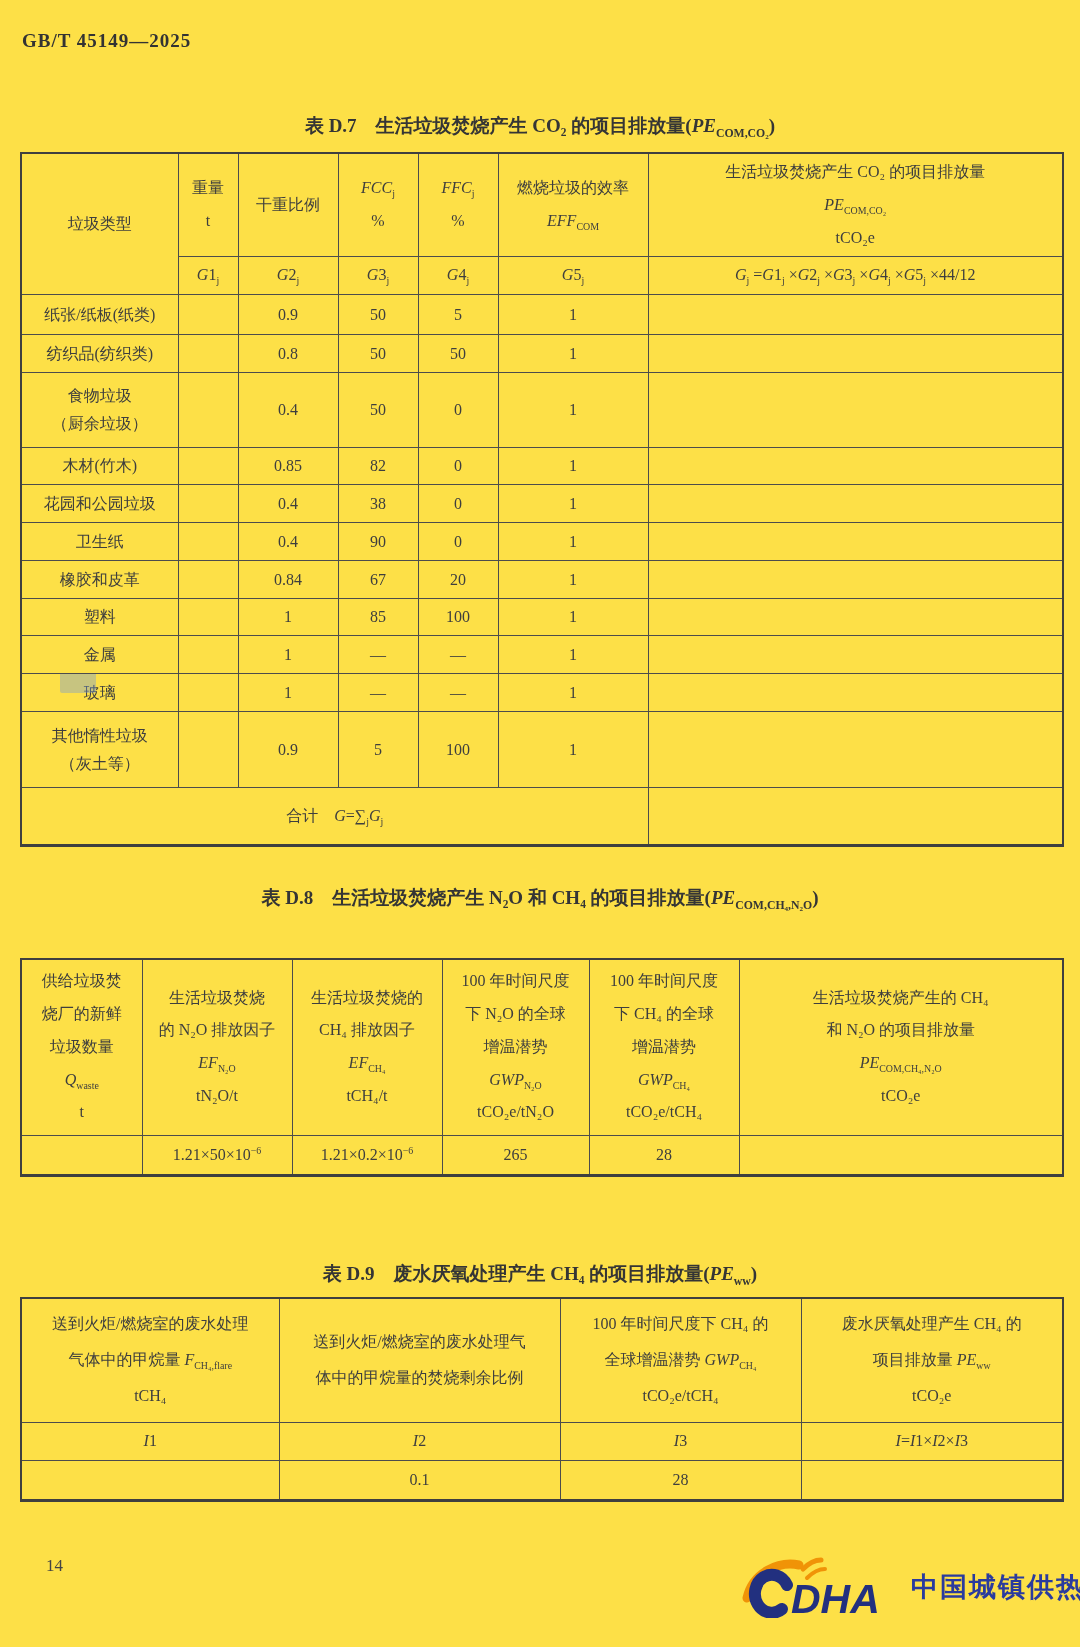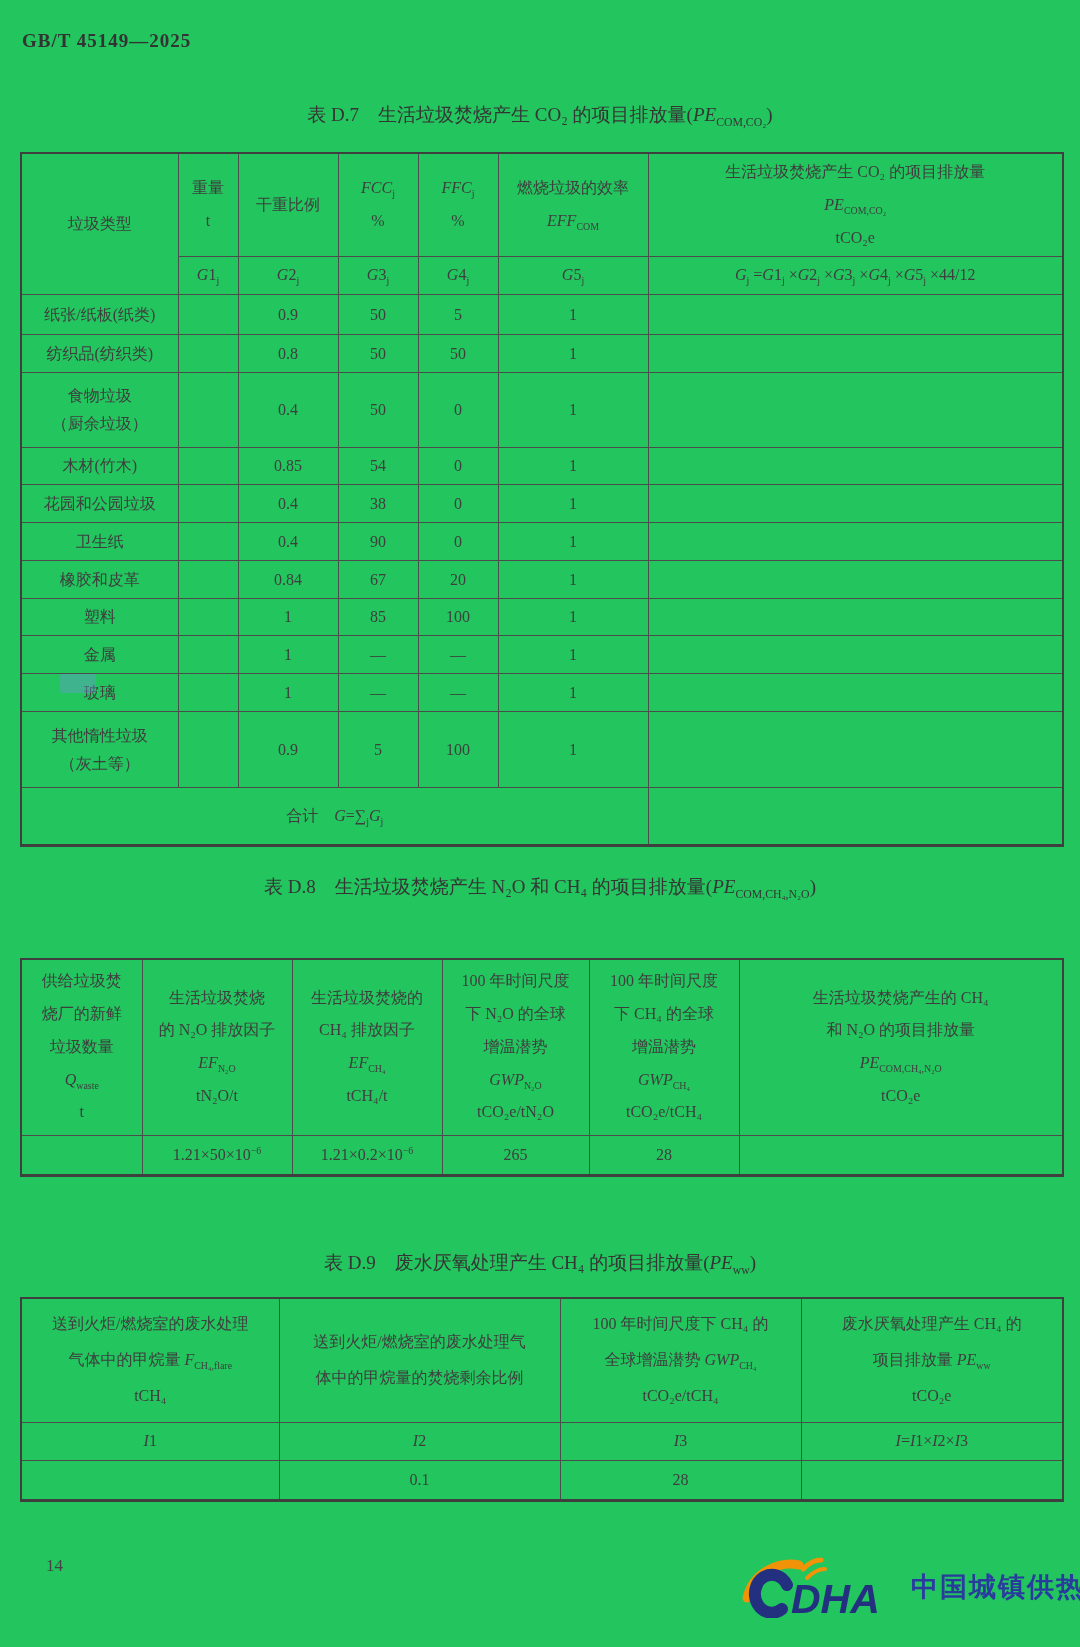--- a/index.html
+++ b/index.html
@@ -2,23 +2,23 @@
 <html><head>
 <meta charset="utf-8">
 <style>
   html,body{margin:0;padding:0;}
   body{
     width:1080px;height:1647px;
     background:#f6f6f4;
     font-family:"Liberation Serif","DejaVu Serif",serif;
     color:#3c3c3c;
   }
-  .page{position:relative;width:1080px;height:1647px;background:#22c55e;overflow:hidden;}
+  .page{position:relative;width:1080px;height:1647px;background:#fde047;overflow:hidden;}
   .doc-number{position:absolute;left:22px;top:30px;font-size:19px;font-weight:bold;color:#333;letter-spacing:1px;}
-  .tbl-title{position:absolute;left:0;width:1080px;text-align:center;font-size:19px;font-weight:normal;color:#353535;}
+  .tbl-title{position:absolute;left:0;width:1080px;text-align:center;font-size:19px;font-weight:bold;color:#353535;margin-top:11px;}
   #t7-title{top:102px;}
   #t8-title{top:874px;}
   #t9-title{top:1250px;}
 
   table.gb{
     position:absolute;left:20px;width:1042px;
     border-collapse:collapse;table-layout:fixed;
     font-size:16px;color:#3e3e3e;
     border:2px solid #3f3f3f;border-bottom-width:3px;
   }
@@ -111,21 +111,21 @@
         <td>0.4</td>
         <td>50</td>
         <td>0</td>
         <td>1</td>
         <td></td>
       </tr>
       <tr style="height:37px">
         <td>木材(竹木)</td>
         <td></td>
         <td>0.85</td>
-        <td>54</td>
+        <td>82</td>
         <td>0</td>
         <td>1</td>
         <td></td>
       </tr>
       <tr style="height:38px">
         <td>花园和公园垃圾</td>
         <td></td>
         <td>0.4</td>
         <td>38</td>
         <td>0</td>

